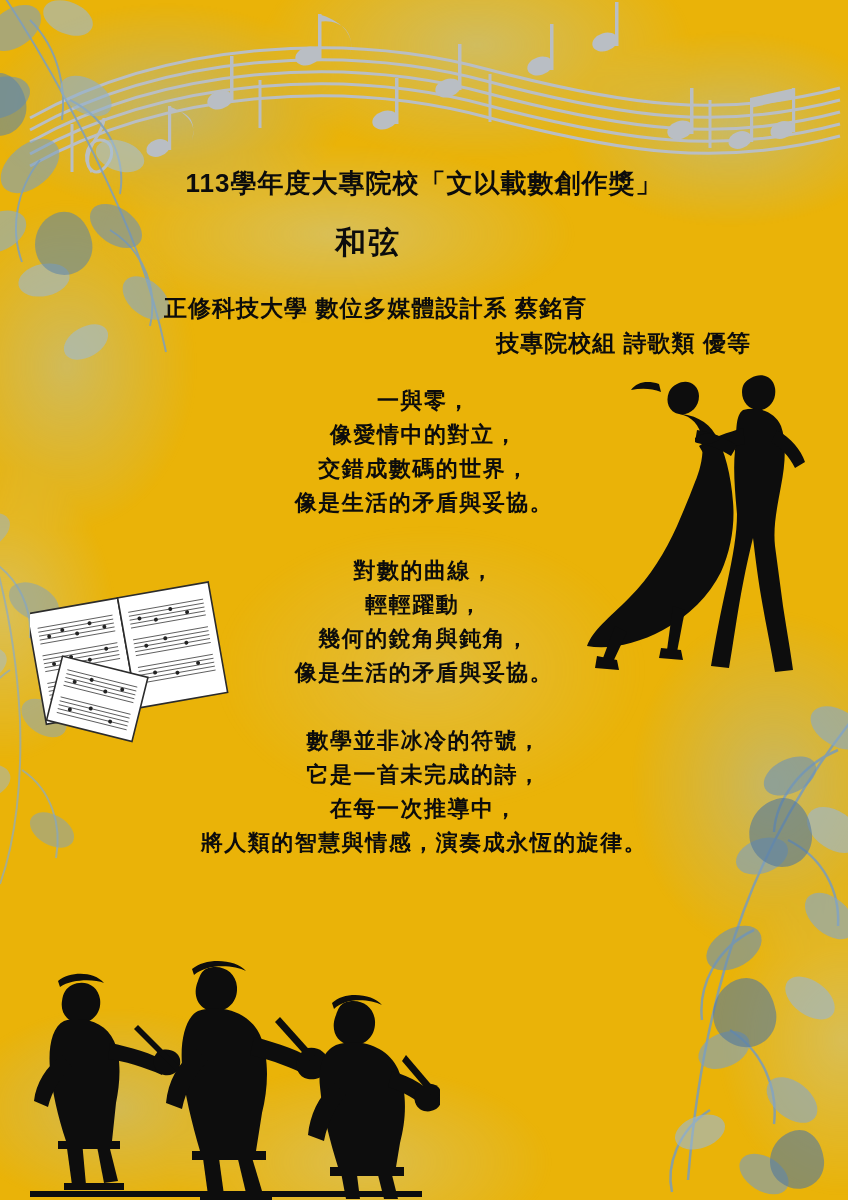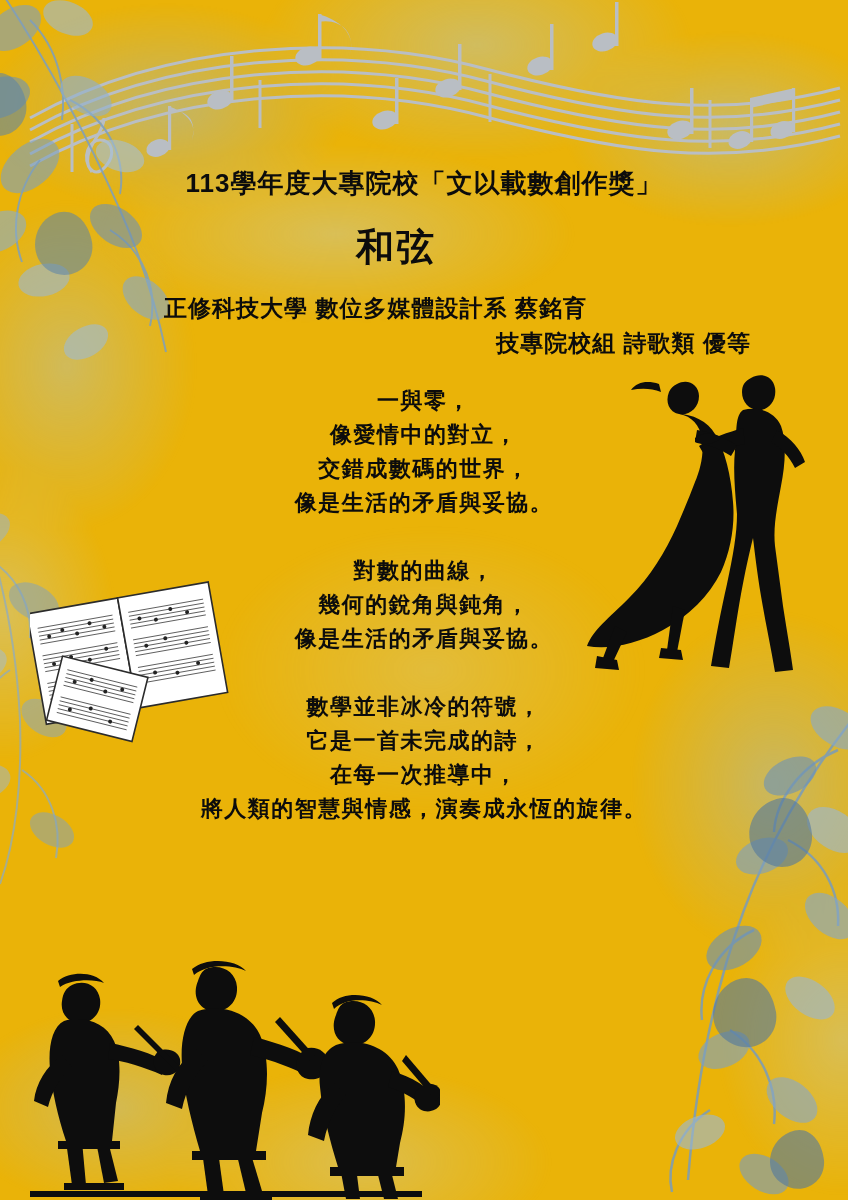--- a/index.html
+++ b/index.html
@@ -97,26 +97,25 @@
     font-weight: bold;
     letter-spacing: 1px;
     color: #0c0c0c;
     text-align: center;
     white-space: nowrap;
   }
   .poem-title {
     position: absolute;
     left: 0; top: 222px;
     width: 736px;
-    font-size: 38px;
+    font-size: 31px;
     font-weight: bold;
     letter-spacing: 2px;
     color: #0c0c0c;
     text-align: center;
-    padding-left: 28px;
   }
   .author-line {
     position: absolute;
     left: 0; width: 751px;
     font-size: 23px;
     font-weight: bold;
     letter-spacing: 1px;
     color: #0c0c0c;
     text-align: center;
     white-space: nowrap;
@@ -456,20 +455,21 @@
 
     <div class="stanzas">
       <div class="stanza">
         <div class="line">一與零，</div>
         <div class="line">像愛情中的對立，</div>
         <div class="line">交錯成數碼的世界，</div>
         <div class="line">像是生活的矛盾與妥協。</div>
       </div>
       <div class="stanza">
         <div class="line">對數的曲線，</div>
+        <div class="line">輕輕躍動，</div>
         <div class="line">幾何的銳角與鈍角，</div>
         <div class="line">像是生活的矛盾與妥協。</div>
       </div>
       <div class="stanza">
         <div class="line">數學並非冰冷的符號，</div>
         <div class="line">它是一首未完成的詩，</div>
         <div class="line">在每一次推導中，</div>
         <div class="line">將人類的智慧與情感，演奏成永恆的旋律。</div>
       </div>
     </div>

